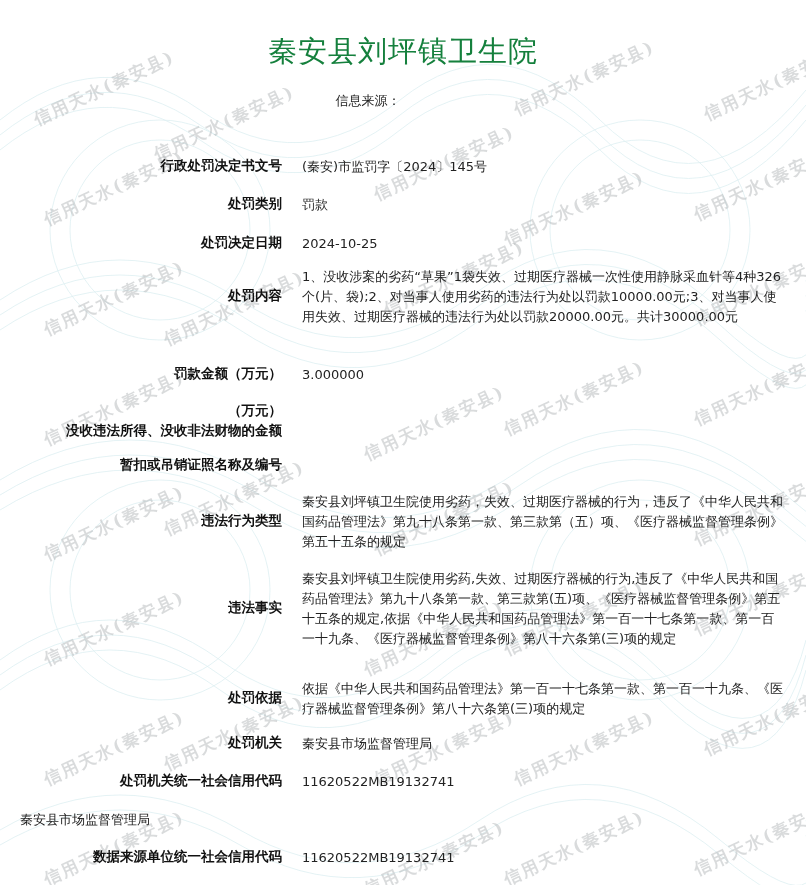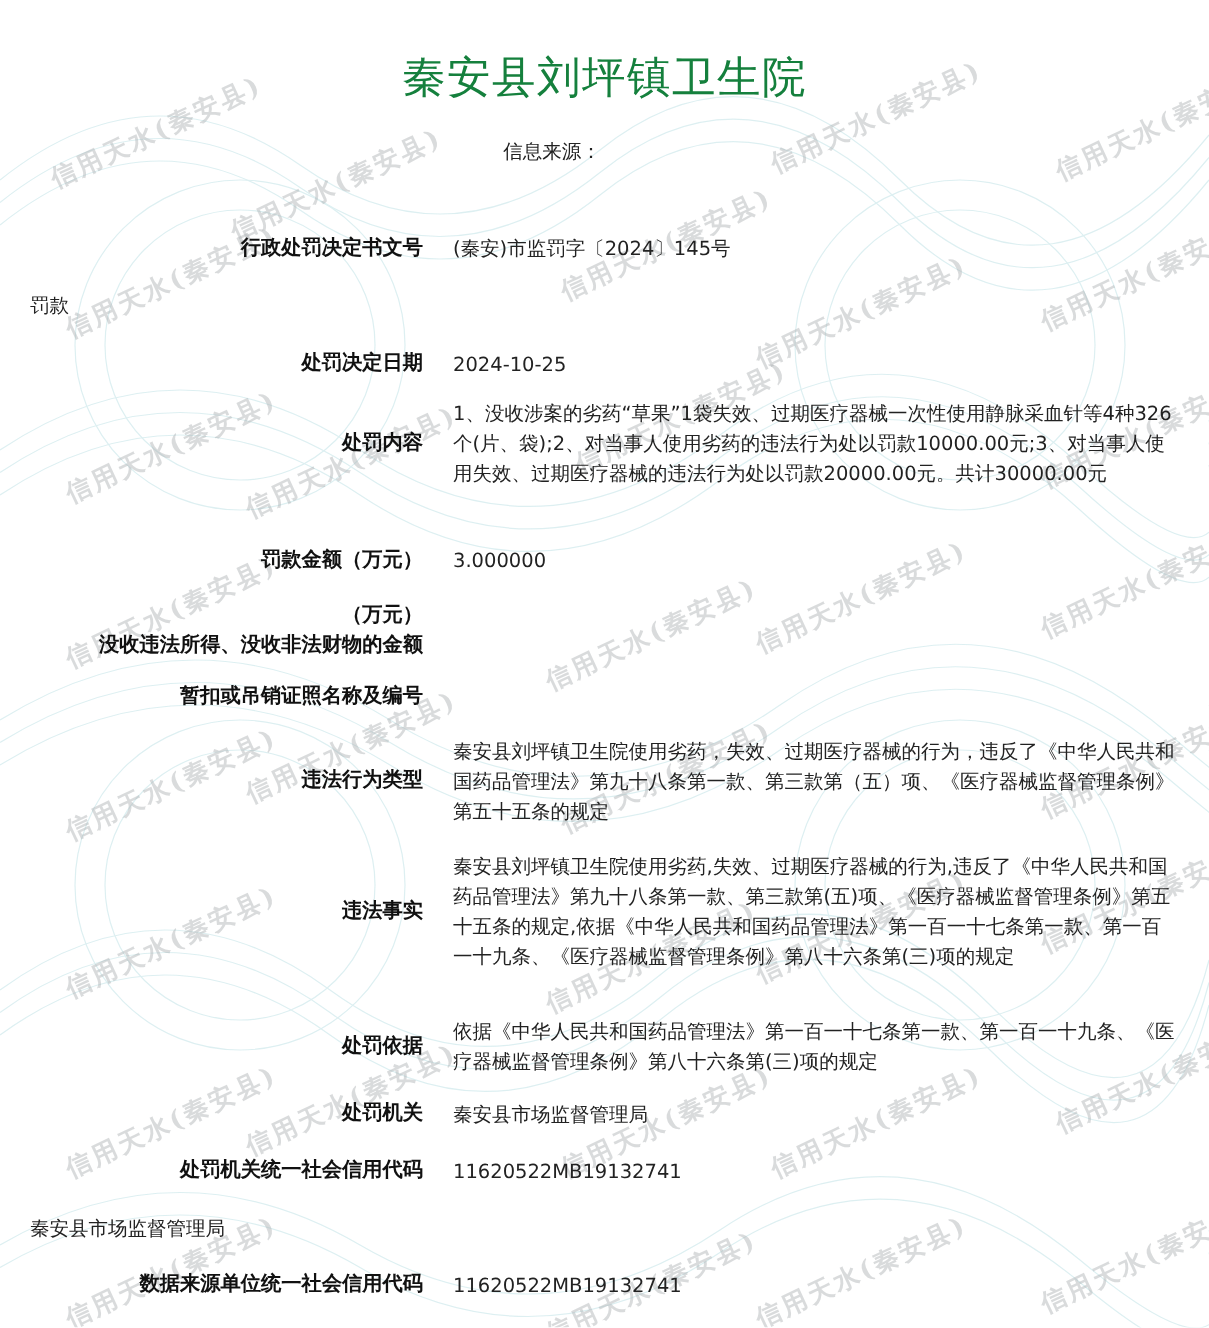--- a/index.html
+++ b/index.html
@@ -160,20 +160,21 @@
 <div class="content">
   <div class="title">秦安县刘坪镇卫生院</div>
   <div class="source">信息来源：</div>
 
   <div class="row" style="top:157px">
     <div class="label">行政处罚决定书文号</div>
     <div class="value">(秦安)市监罚字〔2024〕145号</div>
   </div>
 
   <div class="row" style="top:195px">
+    <div class="label">处罚类别</div>
     <div class="value">罚款</div>
   </div>
 
   <div class="row" style="top:234px">
     <div class="label">处罚决定日期</div>
     <div class="value">2024-10-25</div>
   </div>
 
   <div class="row" style="top:267px">
     <div class="label">处罚内容</div>

